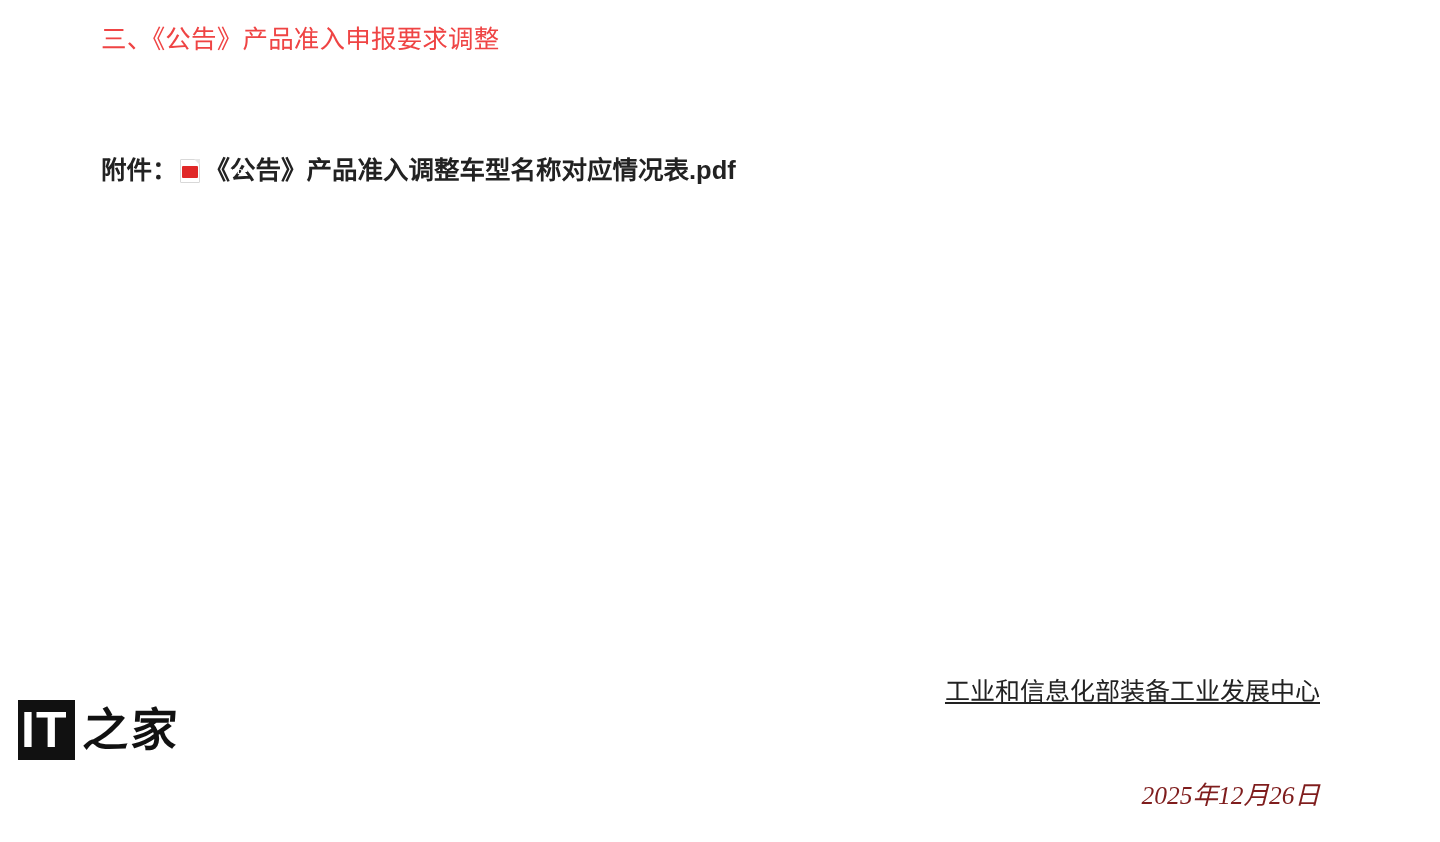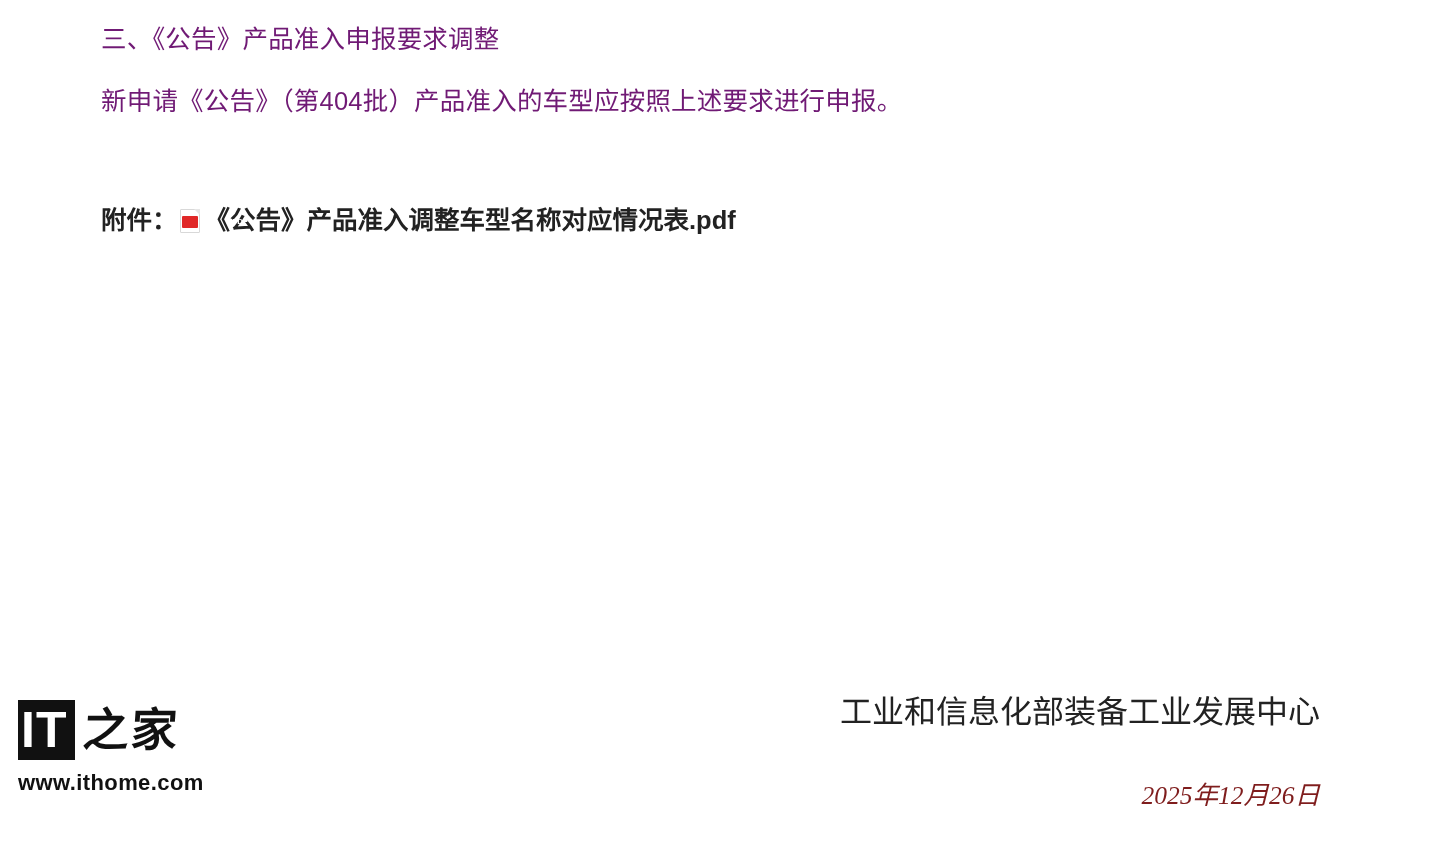--- a/index.html
+++ b/index.html
@@ -25,21 +25,21 @@
     box-sizing: border-box;
     padding: 14px 120px 0 50px;
   }
 
   .para {
     font-size: 25.5px;
     line-height: 50px;
     letter-spacing: 0.2px;
     text-align: justify;
     margin: 0;
-    color: #701a75;
+    color: #ef4444;
   }
 
   .heading {
     text-indent: 2em;
     margin-bottom: 12px;
   }
 
   .indent {
     text-indent: 2em;
   }
@@ -107,25 +107,26 @@
     font-size: 8px;
     line-height: 12px;
     text-align: center;
     font-family: "Liberation Sans", sans-serif;
     letter-spacing: -0.5px;
   }
 
   .signature {
     position: absolute;
     right: 120px;
-    top: 692px;
-    font-size: 32px;
+    top: 671px;
+    font-size: 25px;
     line-height: 40px;
     color: #222222;
     white-space: nowrap;
+    text-decoration: underline;
   }
 
   .date {
     position: absolute;
     right: 120px;
     top: 778px;
     font-size: 25.5px;
     line-height: 36px;
     color: #7f1d1d;
     white-space: nowrap;
@@ -178,32 +179,30 @@
   }
 </style>
 </head>
 <body>
 
 <div class="doc">
 
   <p class="para heading">三、《公告》产品准入申报要求调整</p>
 
 
-  <p class="para indent body-block">新申请《公告》（第404批）产品准入的车型应按照上述要求进行申报。</p>
 
 
 
   <div class="spacer-lg"></div>
 
   <p class="attachment"><span>附件：</span><span class="pdf-icon"><span class="sheet"></span><span class="fold"></span><span class="mark">PDF</span></span><span>《公告》产品准入调整车型名称对应情况表.pdf</span></p>
 
 </div>
 
 <div class="signature">工业和信息化部装备工业发展中心</div>
 <div class="date">2025年12月26日</div>
 
 <div class="watermark">
   <div class="wm-logo">
     <span class="wm-it">IT</span>
     <span class="wm-cn">之家</span>
   </div>
-  <div class="wm-url">www.ithome.com</div>
 </div>
 
 </body></html>

